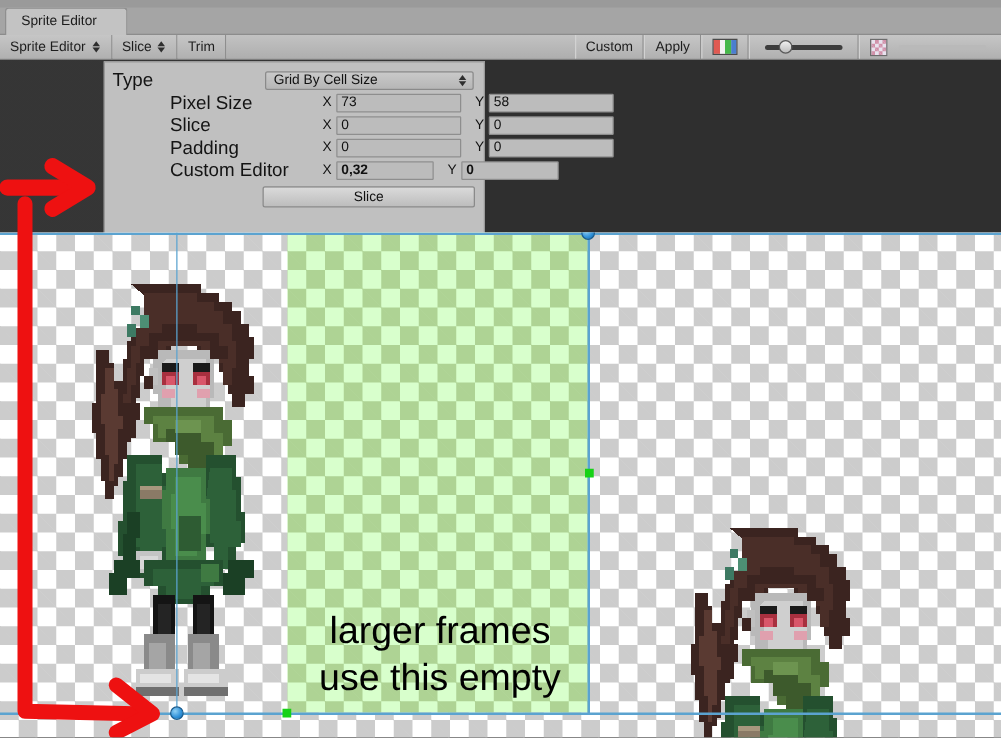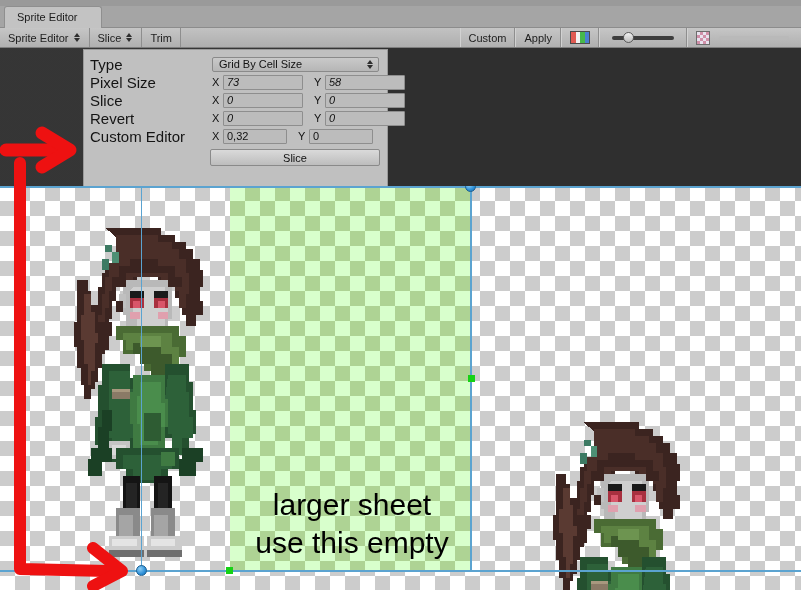--- a/index.html
+++ b/index.html
@@ -104,38 +104,38 @@
 
   
   .slice-panel {
     position: absolute; left: 83px; top: 49px; width: 305px; height: 142px;
     background: #c0c0c0;
     border: 1px solid #9a9a9a;
     padding: 5px 8px 6px 6px;
     font-size: 11px; color: #1c1c1c;
   }
   .row { display: flex; align-items: center; height: 18px; margin-bottom: 0px; }
-  .row + .row { margin-top: 0px; }
+  .row + .row { margin-top: 0px; margin-left: 46px; }
   .row .lbl { width: 122px; flex: none; font-size: 15px; color: #141414; }
   .field-wide {
     flex: 1; height: 15px; background: linear-gradient(#c9c9c9,#b6b6b6);
     border: 1px solid #8a8a8a; border-radius: 2px;
     display: flex; align-items: center; justify-content: space-between;
     padding: 0 4px 0 6px; font-size: 11px; color: #111;
   }
   .xy { display: flex; align-items: center; flex: 1; gap: 3px; }
   .xy .ax { width: 8px; font-size: 11px; color: #111; }
   .inp {
     height: 15px; background: #bcbcbc;
     border: 1px solid #8e8e8e; border-radius: 1px;
     font-size: 11px; color: #111; padding: 0 3px;
     display: flex; align-items: center;
   }
-  .inp.half { width: 80px; font-style: italic; }
-  .inp.pivot { width: 64px; }
+  .inp.half { width: 100px; }
+  .inp.pivot { width: 78px; font-weight: bold; }
   .xy .sp { width: 5px; }
   .slice-btn {
     margin: 4px 0 0 120px; height: 17px; width: 170px;
     background: linear-gradient(#dadada,#bdbdbd);
     border: 1px solid #8a8a8a; border-radius: 2px;
     font-size: 11px; color: #101010;
     display: flex; align-items: center; justify-content: center;
   }
 
   
@@ -267,21 +267,21 @@
       <span class="xy">
         <span class="ax">X</span>
         <span class="inp half">0</span>
         <span class="sp"></span>
         <span class="ax">Y</span>
         <span class="inp half">0</span>
       </span>
     </div>
 
     <div class="row">
-      <span class="lbl">Revert</span>
+      <span class="lbl">Padding</span>
       <span class="xy">
         <span class="ax">X</span>
         <span class="inp half">0</span>
         <span class="sp"></span>
         <span class="ax">Y</span>
         <span class="inp half">0</span>
       </span>
     </div>
 
 
@@ -443,21 +443,21 @@
           <path fill="#cccccc" d="M26 91h10v4h-10z"></path>
           <path fill="#e4e4e4" d="M16 92h7v2h-7z"></path>
           <path fill="#e4e4e4" d="M27 92h7v2h-7z"></path>
           <path fill="#6f6f6f" d="M15 95h10v2h-10z"></path>
           <path fill="#6f6f6f" d="M26 95h10v2h-10z"></path>
         </g>
       </svg>
     </div>
 
     <div class="overlay-text">
-      <div>larger sheet</div>
+      <div>larger frames</div>
       <div>use this empty</div>
 
     </div>
 
     <div class="sel-border" style="left:0px; top:0px; width:801px; height:2px;"></div>
     <div class="sel-border" style="left:0px; top:384px; width:801px; height:2px;"></div>
     <div class="sel-border" style="left:470px; top:0px; width:2px; height:386px;"></div>
     <div class="sel-border" style="left:141px; top:0px; width:1px; height:386px;"></div>
 
     <div class="green-dot" style="left:226px; top:381px;"></div>

